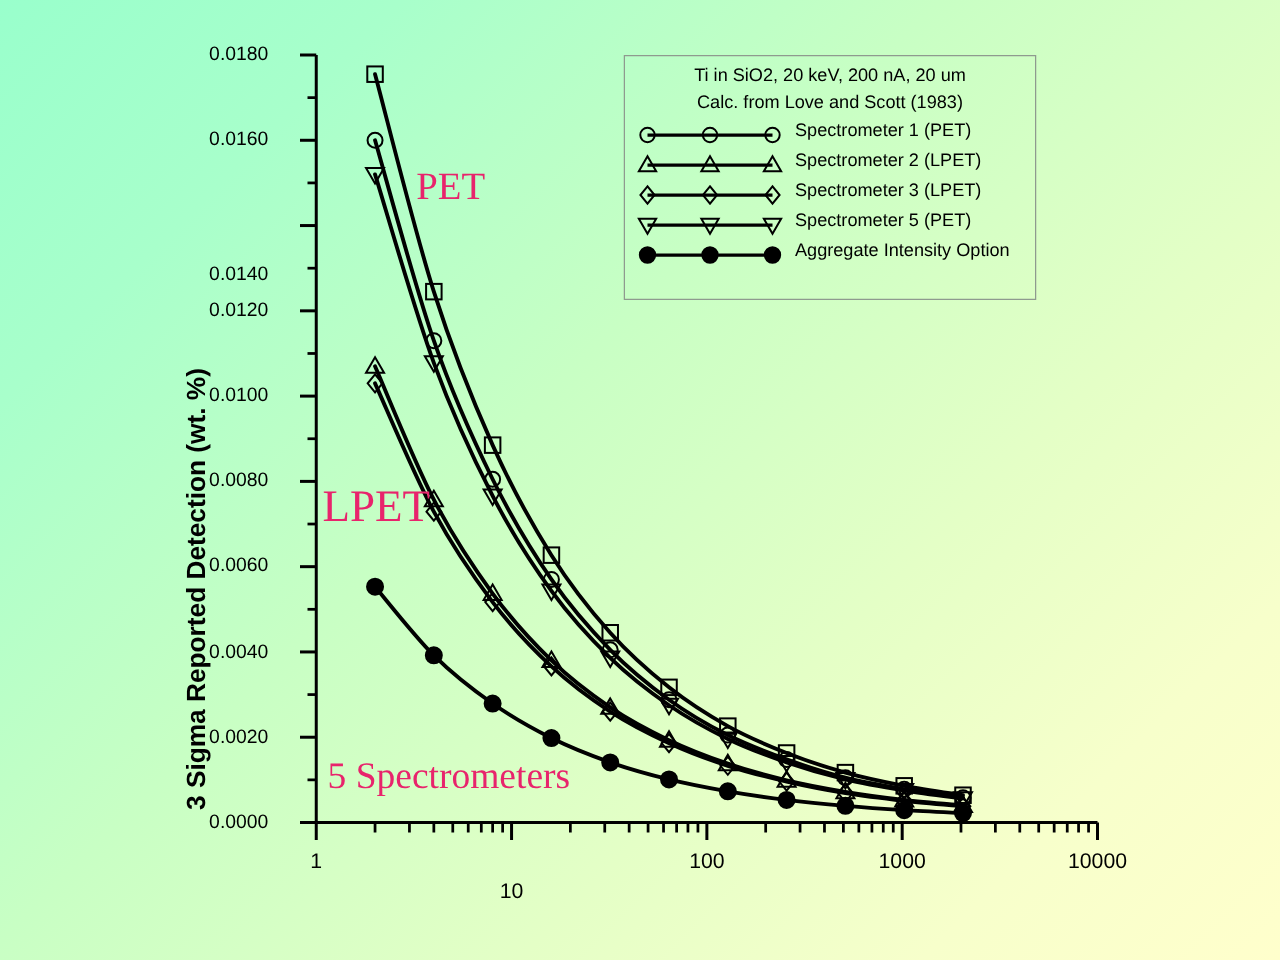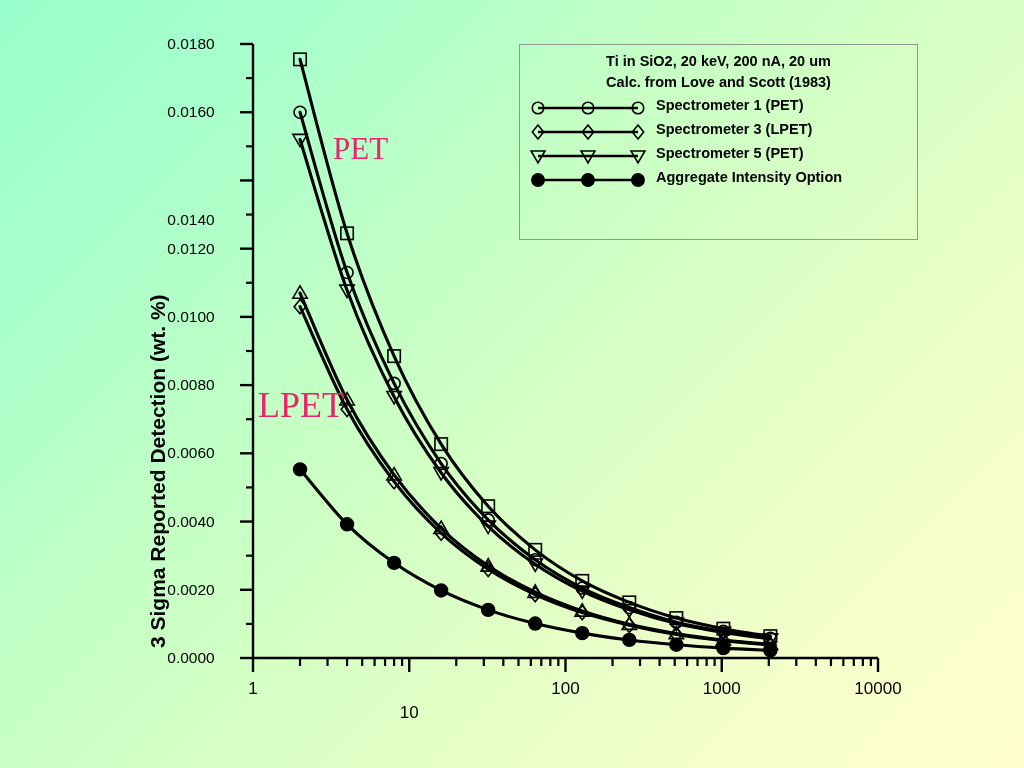--- a/index.html
+++ b/index.html
@@ -79,29 +79,28 @@
     white-space: nowrap;
     line-height: 1;
   }
   #annot-pet   { left: 333px; top: 120px; font-size: 31px; margin-top: 13px; }
   #annot-lpet  { left: 258px; top: 387px; font-size: 36px; }
   #annot-spec5 { left: 262px; top: 606px; font-size: 30px; }
 
   
   #legend {
     position: absolute;
-    left: 519px;
+    left: 499px;
     top: 44px;
-    width: 399px;
+    width: 330px;
     height: 196px;
     border: 1px solid #8f9a8f;
     background: transparent;
     box-sizing: border-box;
     padding: 6px 8px 0 8px;
-    font-weight: bold;
   }
   .legend-title {
     text-align: center;
     font-size: 14.5px;
     color: #000;
     line-height: 1.45;
     white-space: nowrap;
   }
   .legend-rows {
     margin-top: 4px;
@@ -430,20 +429,21 @@
   <div id="xtick-labels">
       <div class="xtick-label" style="left: 208px; top: 680px;">1</div>
       <div class="xtick-label" style="left: 364.25px; top: 704px;">10</div>
       <div class="xtick-label" style="left: 520.5px; top: 680px;">100</div>
       <div class="xtick-label" style="left: 676.75px; top: 680px;">1000</div>
       <div class="xtick-label" style="left: 833px; top: 680px;">10000</div>
     </div>
 
   <div class="annot" id="annot-pet">PET</div>
   <div class="annot" id="annot-lpet">LPET</div>
+  <div class="annot" id="annot-spec5">5 Spectrometers</div>
 
   <div id="legend">
     <div class="legend-title">Ti in SiO2, 20 keV, 200 nA, 20 um</div>
     <div class="legend-title">Calc. from Love and Scott (1983)</div>
     <div class="legend-rows" id="legend-rows">
         <div class="legend-row">
           <svg class="legend-sample" viewBox="0 0 120 22">
             <line x1="10" y1="11" x2="110" y2="11" stroke="#000" stroke-width="2.6"></line>
             <g>
               <circle cx="10" cy="11" r="5.76" fill="none" stroke="#000" stroke-width="1.6"></circle>
@@ -454,20 +454,35 @@
             <g>
               <circle cx="110" cy="11" r="5.76" fill="none" stroke="#000" stroke-width="1.6"></circle>
             </g>
           </svg>
           <div class="legend-text">Spectrometer 1 (PET)</div>
         </div>
         <div class="legend-row">
           <svg class="legend-sample" viewBox="0 0 120 22">
             <line x1="10" y1="11" x2="110" y2="11" stroke="#000" stroke-width="2.6"></line>
             <g>
+              <polygon points="10,4.088 3.088,15.97664 16.912,15.97664" fill="none" stroke="#000" stroke-width="1.6"></polygon>
+            </g>
+            <g>
+              <polygon points="60,4.088 53.088,15.97664 66.912,15.97664" fill="none" stroke="#000" stroke-width="1.6"></polygon>
+            </g>
+            <g>
+              <polygon points="110,4.088 103.088,15.97664 116.912,15.97664" fill="none" stroke="#000" stroke-width="1.6"></polygon>
+            </g>
+          </svg>
+          <div class="legend-text">Spectrometer 2 (LPET)</div>
+        </div>
+        <div class="legend-row">
+          <svg class="legend-sample" viewBox="0 0 120 22">
+            <line x1="10" y1="11" x2="110" y2="11" stroke="#000" stroke-width="2.6"></line>
+            <g>
               <polygon points="10,4.088 4.33216,11 10,17.912 15.66784,11" fill="none" stroke="#000" stroke-width="1.6"></polygon>
             </g>
             <g>
               <polygon points="60,4.088 54.33216,11 60,17.912 65.66784,11" fill="none" stroke="#000" stroke-width="1.6"></polygon>
             </g>
             <g>
               <polygon points="110,4.088 104.33216,11 110,17.912 115.66784,11" fill="none" stroke="#000" stroke-width="1.6"></polygon>
             </g>
           </svg>
           <div class="legend-text">Spectrometer 3 (LPET)</div>

